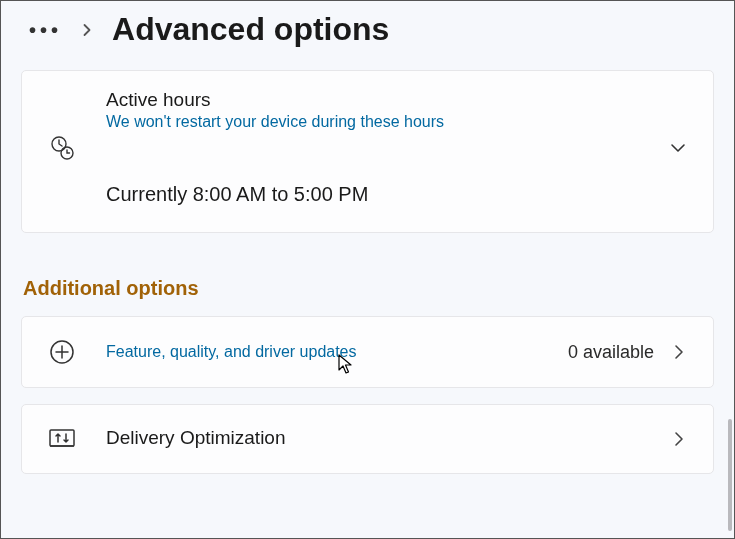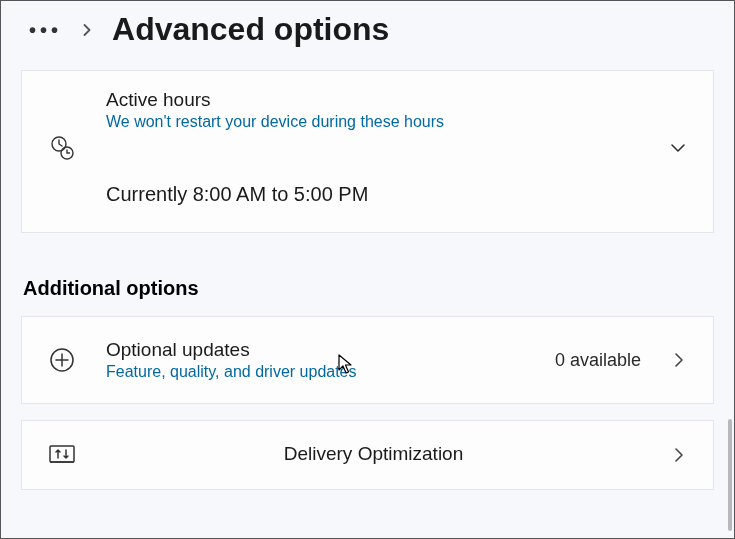--- a/index.html
+++ b/index.html
@@ -33,21 +33,21 @@
   }
   .breadcrumb-chevron svg { display: block; }
   .page-title {
     font-size: 32px;
     font-weight: 700;
     color: #1a1a1a;
   }
   .card {
     background: #fdfdfe;
     border: 1px solid #e6e6e9;
-    border-radius: 0;
+    border-radius: 5px;
     padding: 22px 26px;
     display: flex;
     align-items: center;
     gap: 30px;
     cursor: pointer;
     margin-bottom: 6px;
   }
   .card .icon-slot {
     width: 28px;
     display: flex;
@@ -64,38 +64,38 @@
     color: #1a1a1a;
     margin-bottom: 2px;
   }
   .card .subtitle {
     font-size: 16px;
     color: #0369a1;
   }
   .card .trailing {
     display: flex;
     align-items: center;
-    gap: 30px;
+    gap: 17px;
     flex-shrink: 0;
   }
   .trailing-text {
     font-size: 18px;
     color: #2a2a2a;
   }
   .chev svg { display: block; }
   .active-card .currently {
     font-size: 20px;
     color: #1a1a1a;
     margin-top: 52px;
   }
   .section-heading {
     font-size: 20px;
     font-weight: 600;
     margin: 44px 0 16px 2px;
-    color: #000000;
+    color: #a16207;
   }
   .cursor {
     position: absolute;
     left: 336px;
     top: 352px;
     pointer-events: none;
   }
   .scrollbar {
     position: absolute;
     right: 2px;
@@ -146,34 +146,33 @@
   <div class="section-heading">Additional options</div>
 
   <div class="card">
     <div class="icon-slot">
       <svg width="26" height="26" viewBox="0 0 26 26" fill="none" stroke="#333" stroke-width="1.5">
         <circle cx="13" cy="13" r="11"></circle>
         <path d="M13 7 v12 M7 13 h12" stroke-linecap="round"></path>
       </svg>
     </div>
     <div class="body">
-      <div class="title">Optional updates</div>
       <div class="subtitle">Feature, quality, and driver updates</div>
     </div>
     <div class="trailing">
       <span class="trailing-text">0 available</span>
       <span class="chev">
         <svg width="16" height="16" viewBox="0 0 16 16">
             <path d="M5 2 L11 8 L5 14" fill="none" stroke="#444" stroke-width="1.6" stroke-linecap="round" stroke-linejoin="round"></path>
           </svg>
       </span>
     </div>
   </div>
 
-  <div class="card" style="margin-top:16px;text-align:center;">
+  <div class="card" style="margin-top:16px;">
     <div class="icon-slot">
       <svg width="28" height="22" viewBox="0 0 28 22" fill="none" stroke="#333" stroke-width="1.5">
         <rect x="2" y="2" width="24" height="16" rx="1"></rect>
         <path d="M2 18 h24"></path>
         <path d="M10 6 v8 M10 6 l-2 2 M10 6 l2 2" stroke-linecap="round" stroke-linejoin="round"></path>
         <path d="M18 14 v-8 M18 14 l-2 -2 M18 14 l2 -2" stroke-linecap="round" stroke-linejoin="round"></path>
       </svg>
     </div>
     <div class="body">
       <div class="title">Delivery Optimization</div>

